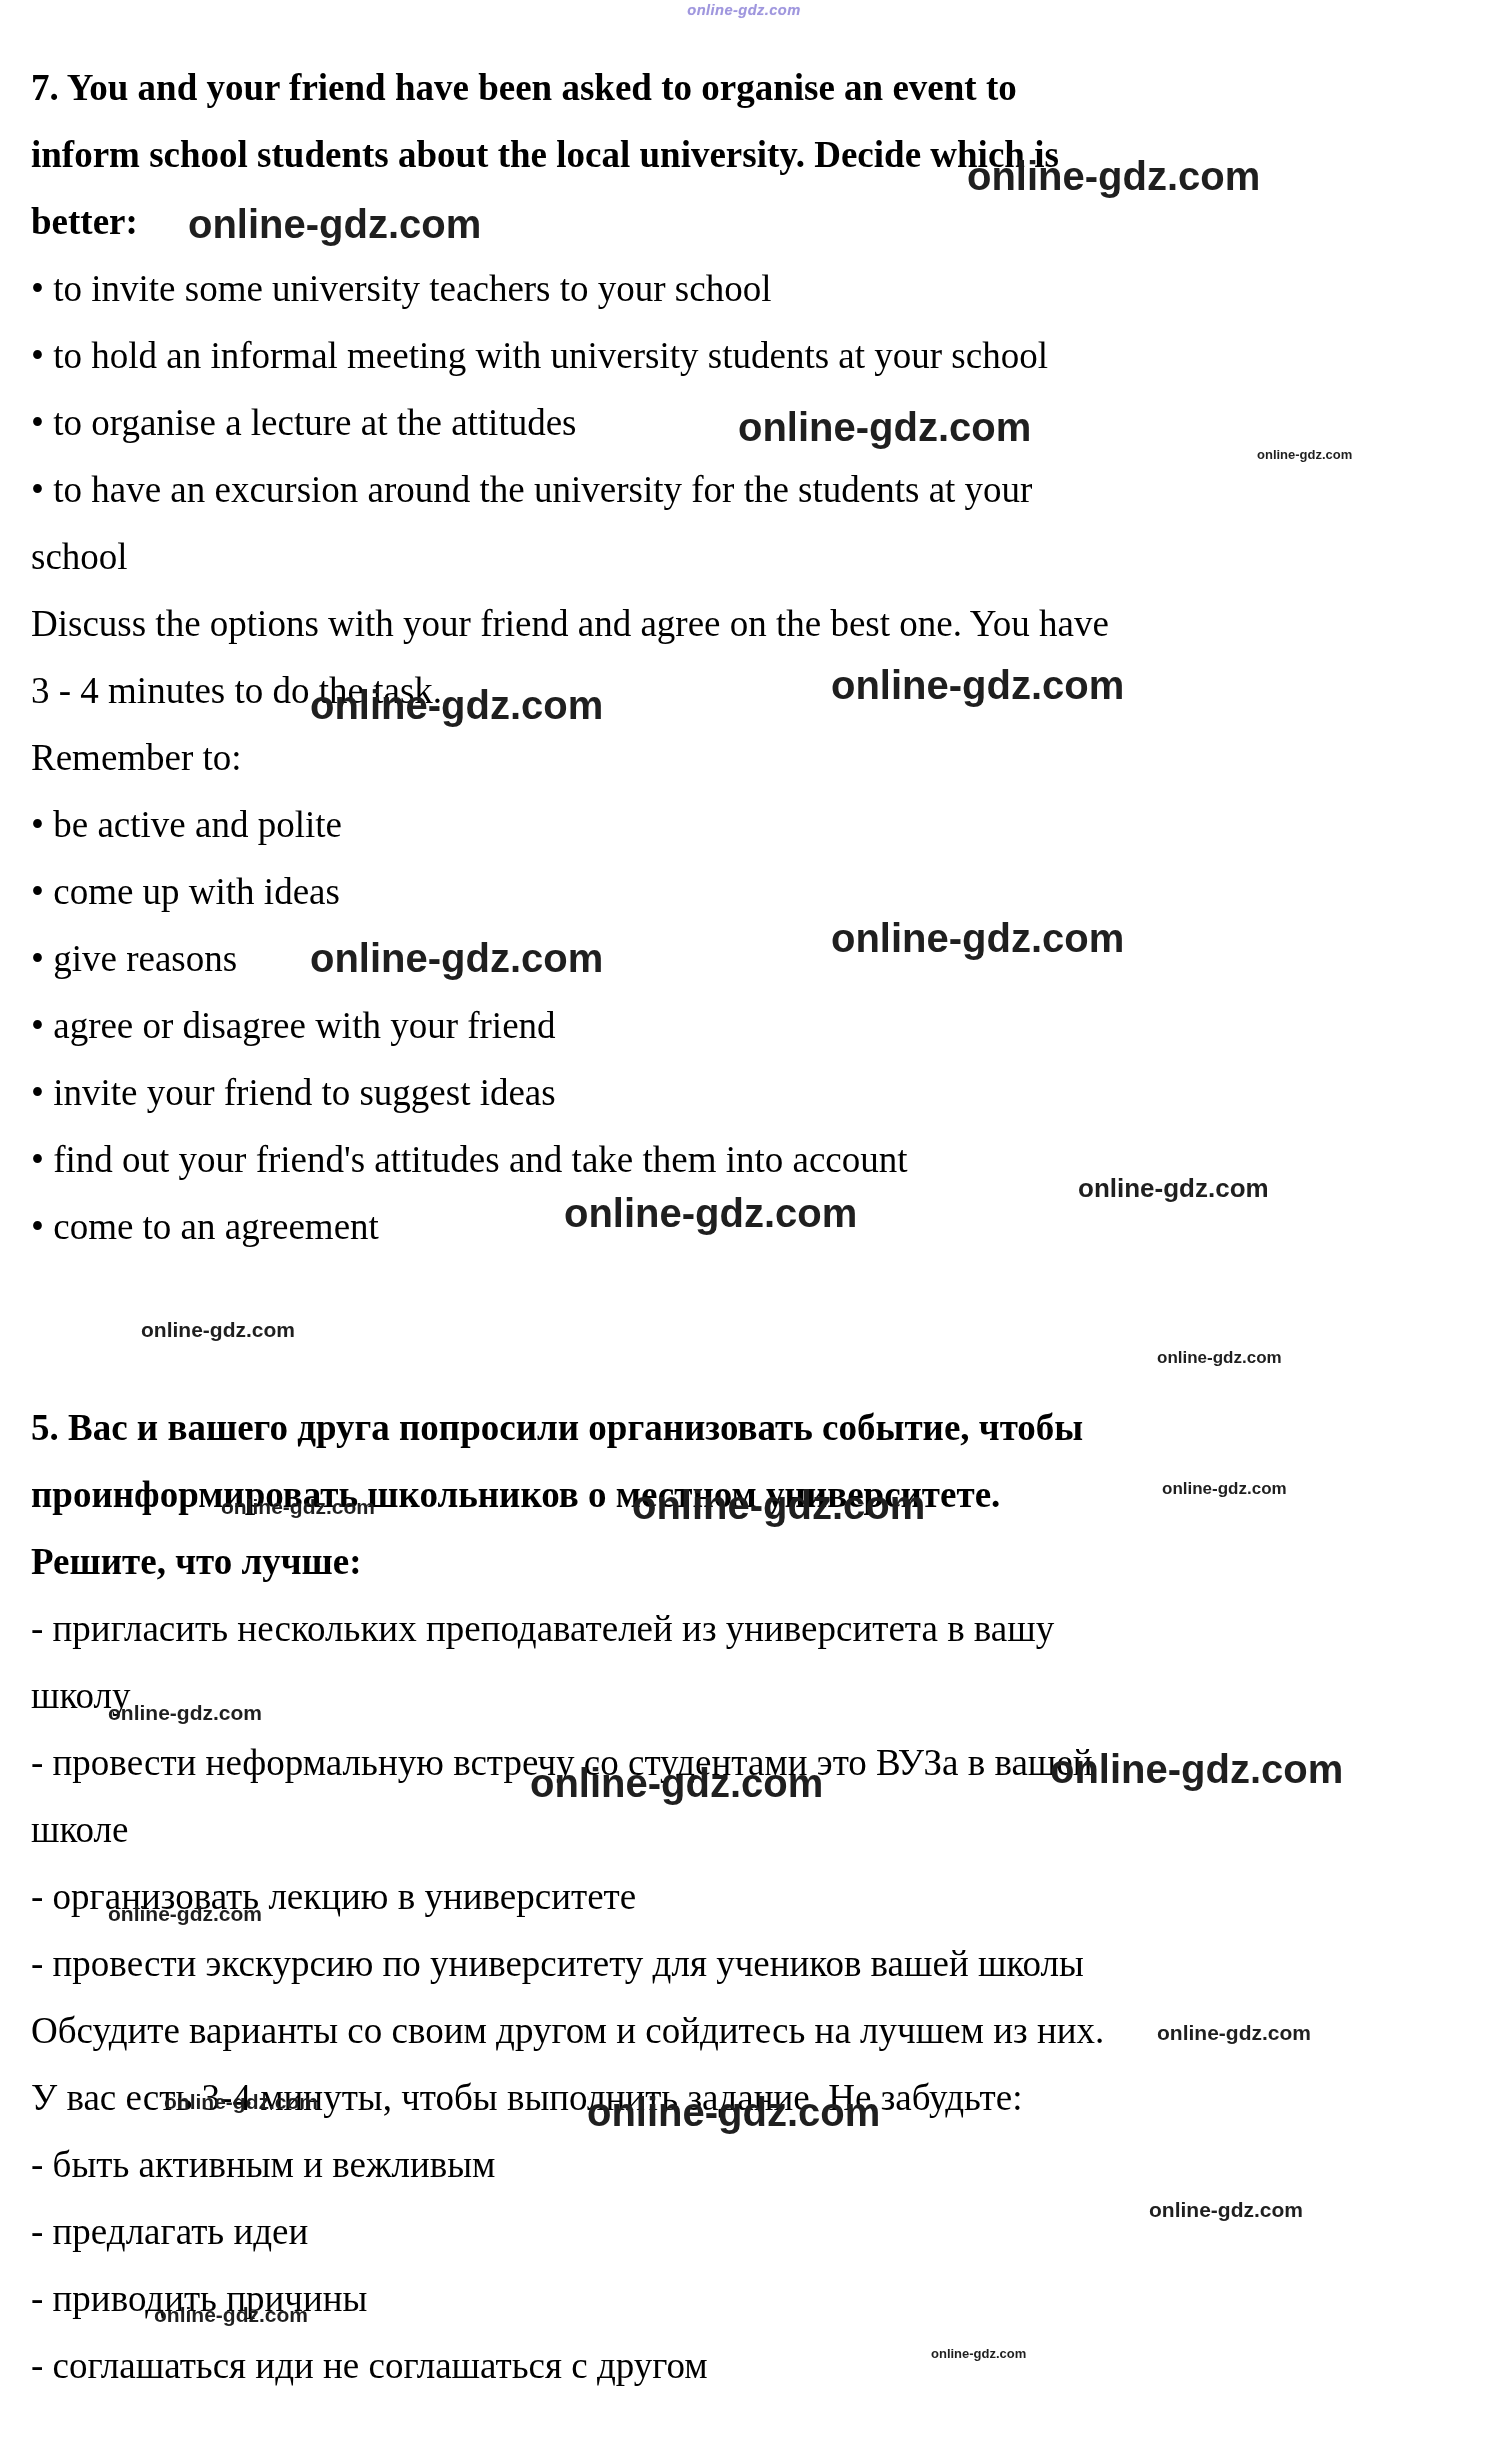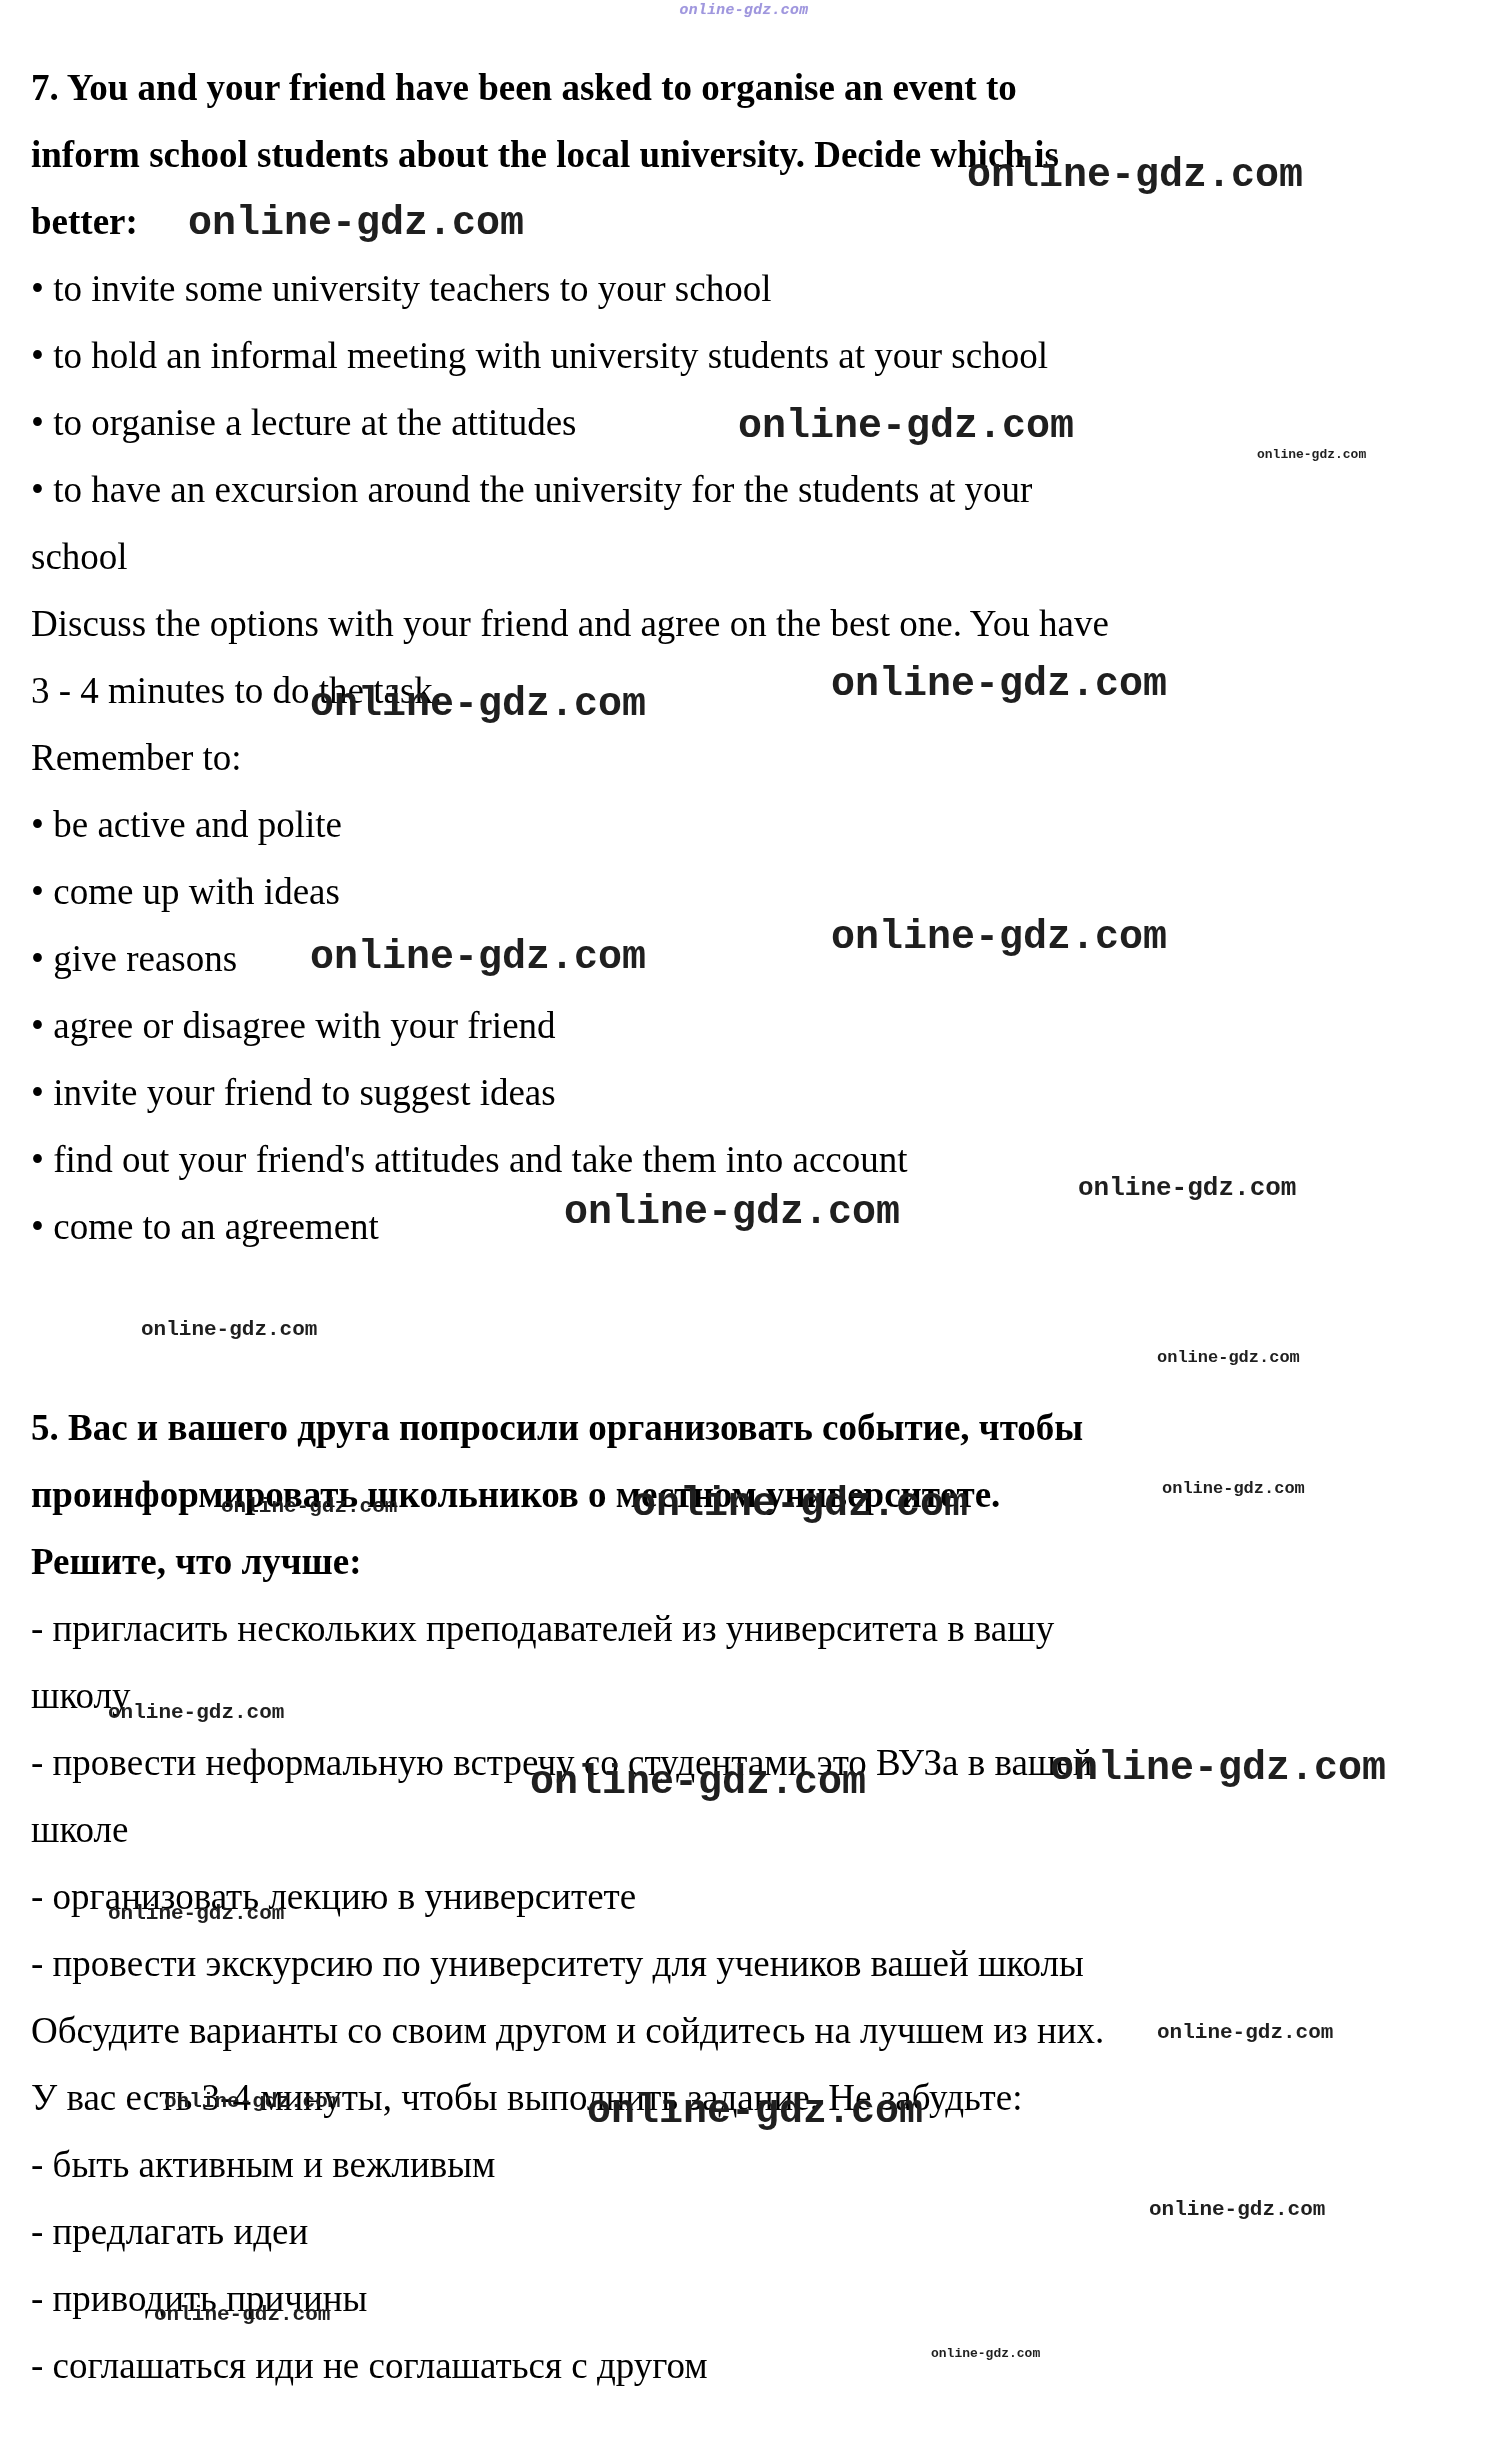--- a/index.html
+++ b/index.html
@@ -21,21 +21,21 @@
   }
   .line {
     font-size:37px;
     line-height:67px;
     white-space:nowrap;
   }
   .bold { font-weight:bold; }
   .gap { height:134px; }
   .wm {
     position:absolute;
-    font-family:Liberation Mono, monospace;
+    font-family:Liberation Sans, sans-serif;
     font-weight:bold;
     color:#1f1f1f;
     line-height:1.1;
     white-space:nowrap;
     z-index:5;
   }
   .wm-xl { font-size:40px; }
   .wm-lg { font-size:26px; }
   .wm-md { font-size:21px; }
   .wm-sm { font-size:17px; }

